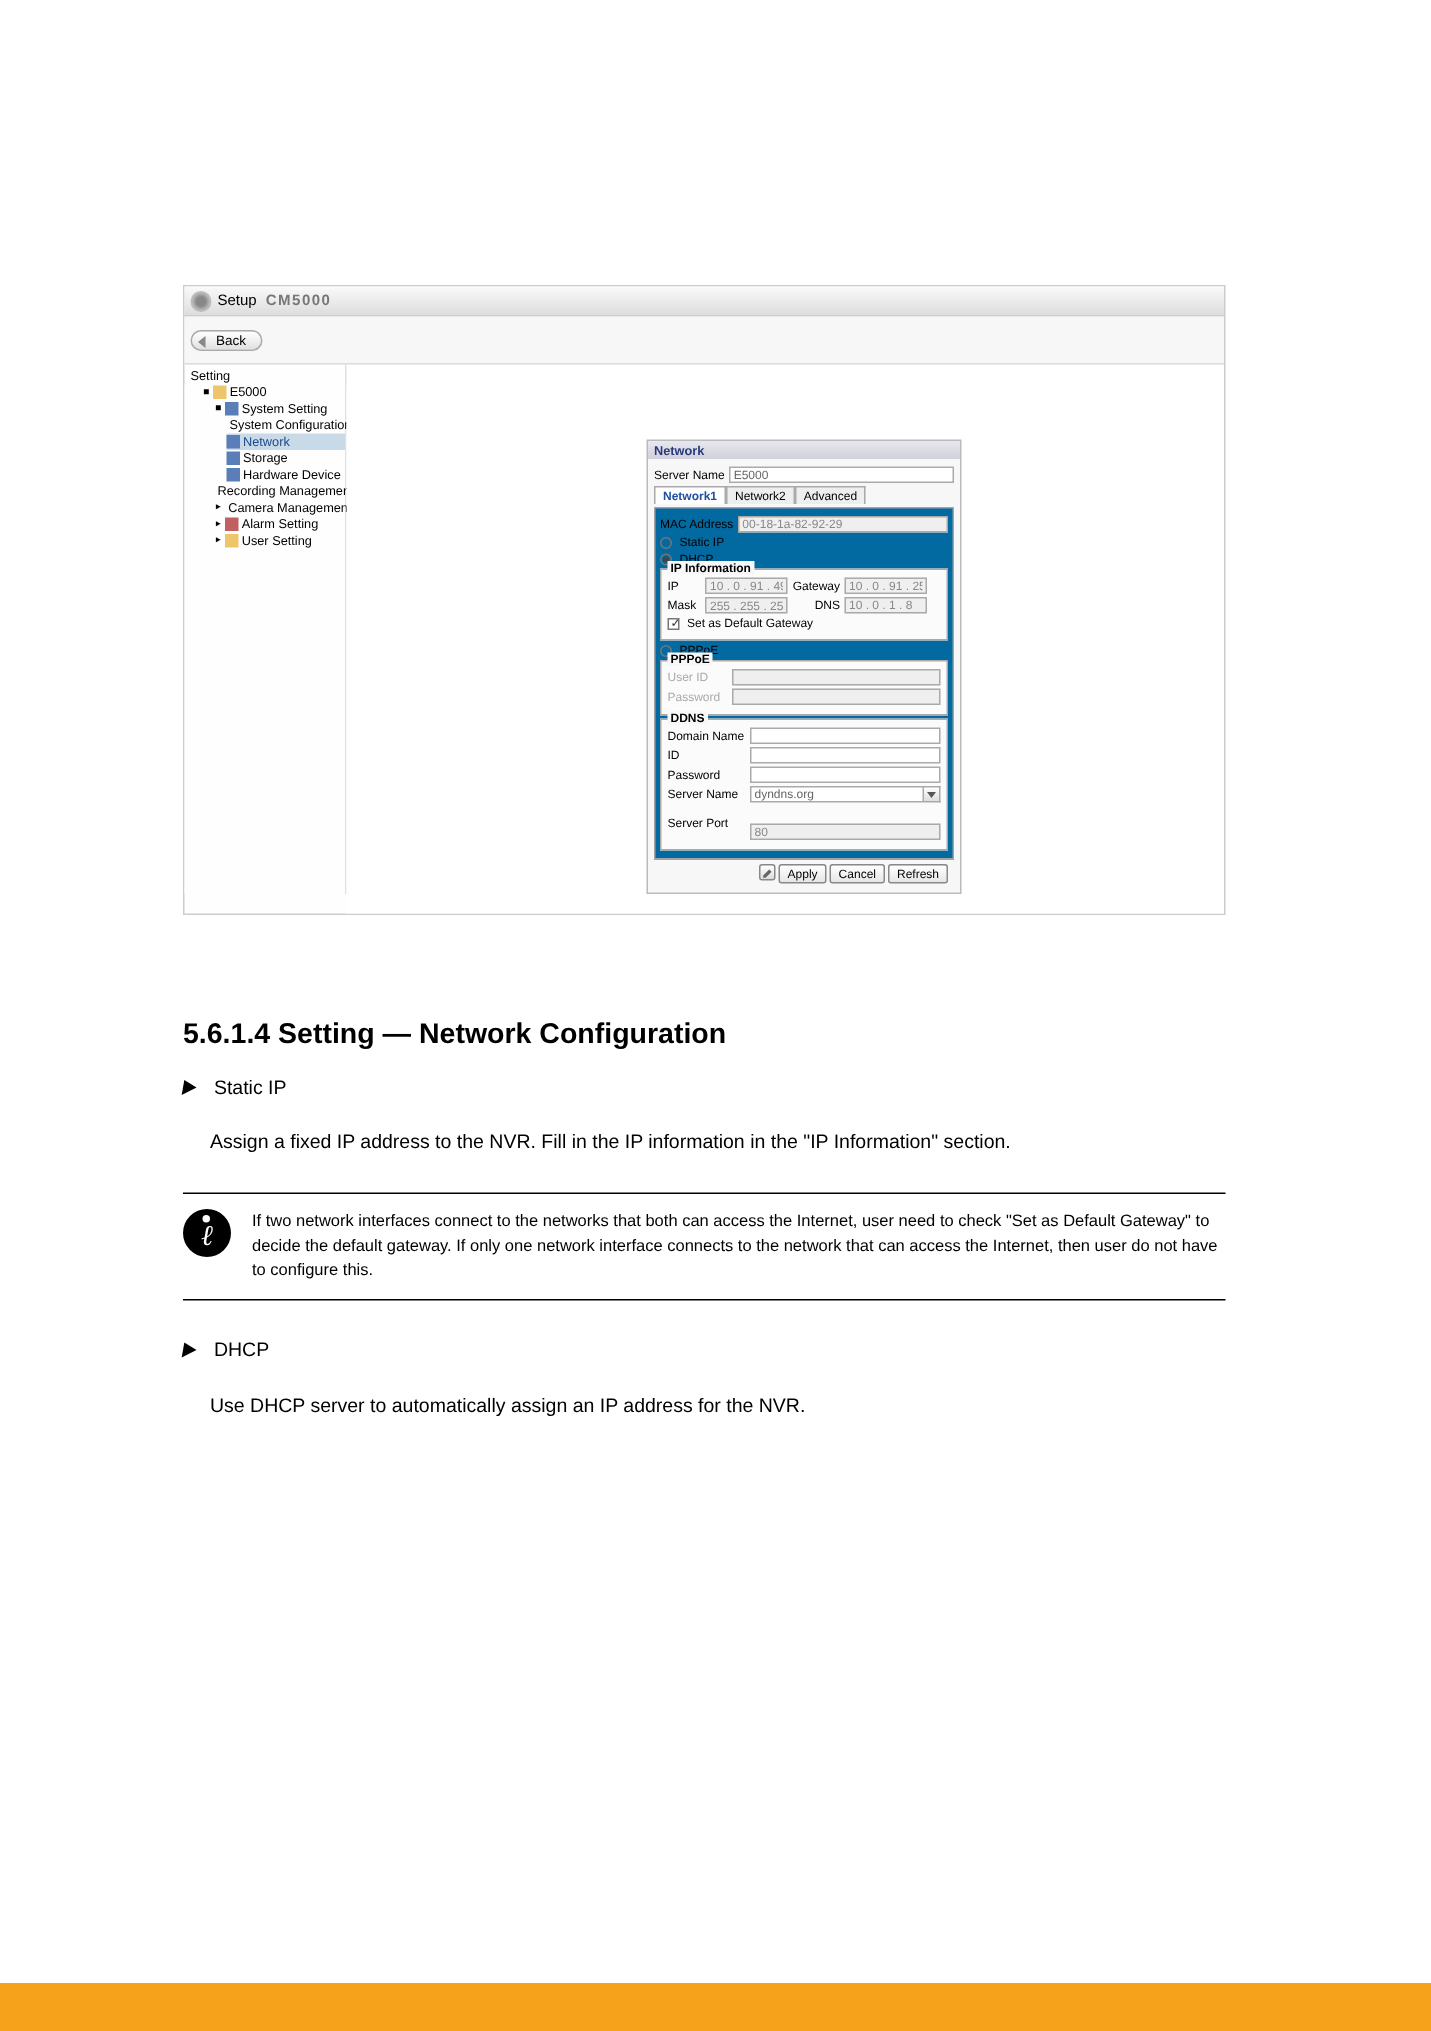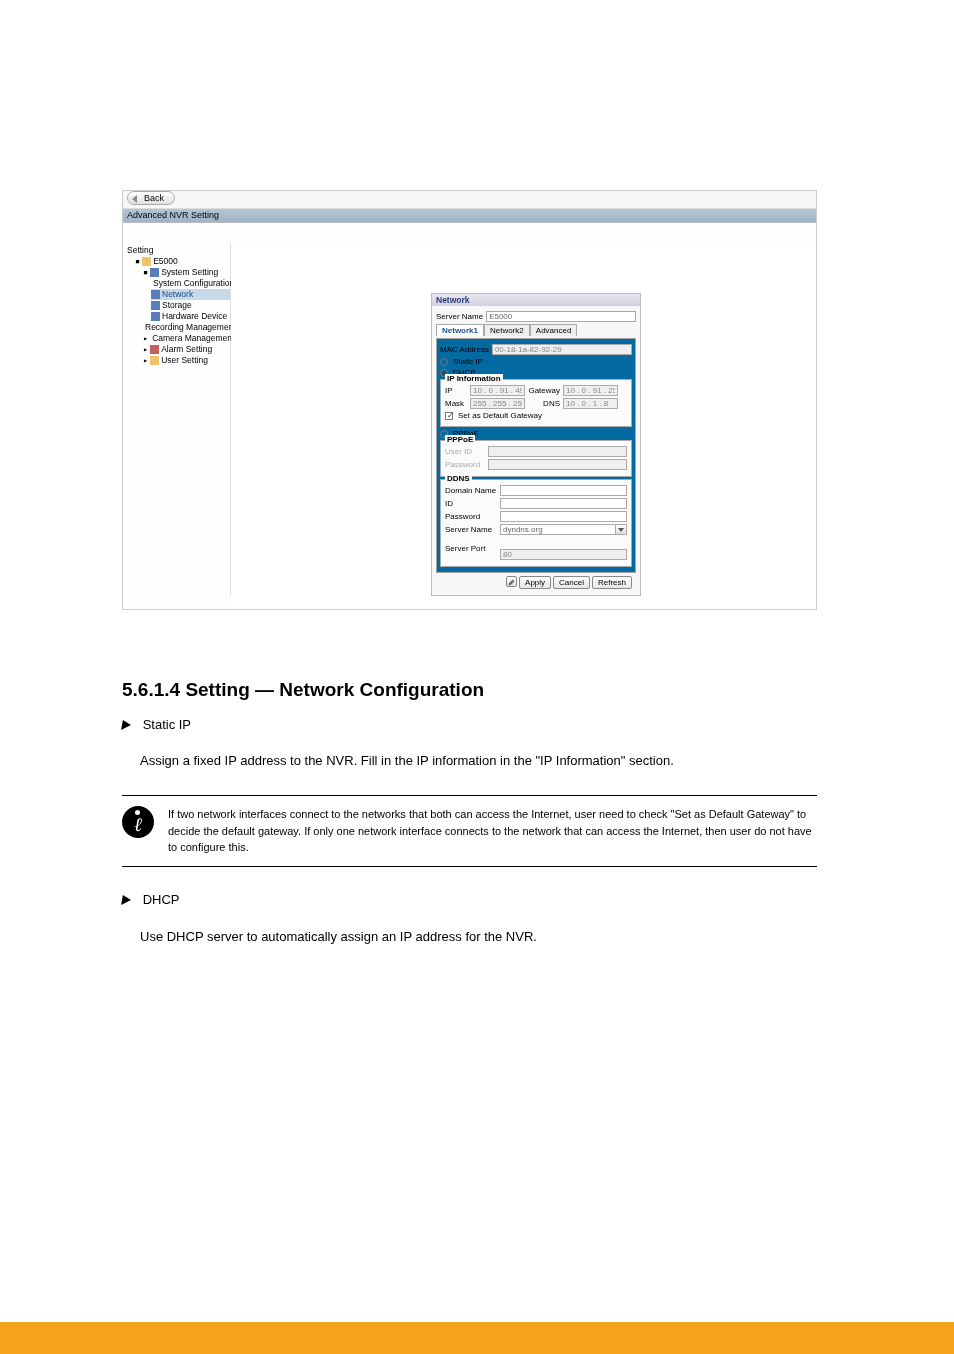--- a/index.html
+++ b/index.html
@@ -31,24 +31,24 @@
     border-bottom: 1px solid #ccc;
   }
   .gear-icon {
     width: 14px; height: 14px;
     border-radius: 50%;
     background: radial-gradient(circle, #888 30%, #bbb 60%);
     margin-right: 4px;
   }
   .brand { color:#777; font-weight:bold; letter-spacing:1px; margin-left:6px; font-size:10px; }
   .back-bar {
-    height: 18px;
+    height: 32px;
     background: #f7f7f7;
     display: flex;
-    align-items: flex-start;
+    align-items: center;
     border-bottom: 1px solid #ddd;
   }
   .back-btn {
     margin-left: 4px;
     height: 14px;
     padding: 0 10px 0 16px;
     font-size: 9px;
     background: linear-gradient(to bottom, #fff, #e0e0e0);
     border: 1px solid #aaa;
     border-radius: 8px;
@@ -197,20 +197,25 @@
   }
   .note-text { font-size: 11px; line-height:1.5; }
   .orange-footer {
     position:absolute; bottom:0; left:0; right:0; height:32px; background:#f7a21b;
   }
 </style>
 </head>
 <body>
 
 <div class="screenshot-container">
+  <div class="title-bar">
+    <span class="gear-icon"></span>
+    <span>Setup</span>
+    <span class="brand">CM5000</span>
+  </div>
   <div class="back-bar">
     <span class="back-btn">Back</span>
   </div>
   <div class="adv-bar">Advanced NVR Setting</div>
 
   <div class="tree">
     <div class="tree-item lvl1">
         <span>Setting</span>
       </div>
     <div class="tree-item lvl2">

